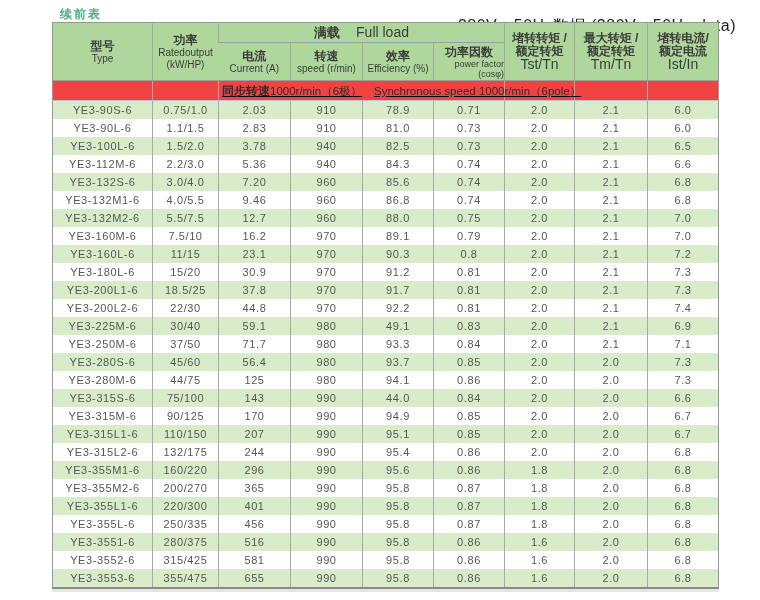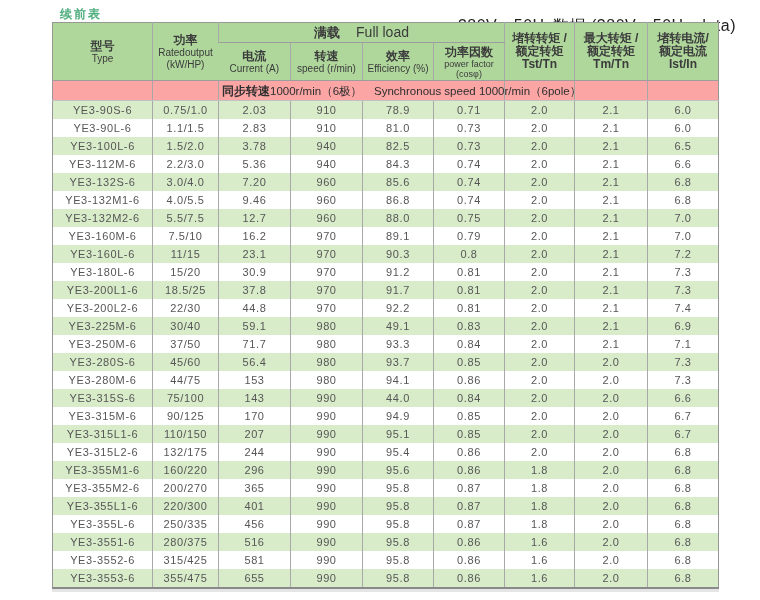--- a/index.html
+++ b/index.html
@@ -29,25 +29,25 @@
   
   .hdr td{background:#afd79c;color:#3b3b3b;}
   .hdr-bottom{border-bottom:1px solid #9d9d9d;}
   .grp-cell{border-bottom:1px solid #9d9d9d;height:18px;}
   .rowA{height:18px;}
   .rowB{height:38px;}
   .zh{font-size:12px;font-weight:bold;line-height:14px;display:block;}
   .zh-inline{font-size:13px;font-weight:bold;}
   .en{font-size:10px;font-weight:normal;line-height:12px;display:block;}
   .en-inline{font-size:14px;font-weight:normal;margin-left:16px;}
-  .en-sm{font-size:9px;font-weight:normal;line-height:10px;display:block;}
+  .en-sm{font-size:9px;font-weight:normal;line-height:10px;display:block;text-align:right;}
   .zh3{font-size:12px;font-weight:bold;line-height:13px;display:block;}
-  .en3{font-size:12px;font-weight:bold;line-height:13px;display:block;}
+  .en3{font-size:14px;font-weight:normal;line-height:13px;display:block;}
   
-  .sync td{background:#fca5a5;height:18px;border-bottom:1px solid #c2c2c2;}
+  .sync td{background:#ef4444;height:18px;border-bottom:1px solid #c2c2c2;text-decoration:underline;}
   .sync-cell{text-align:left;white-space:nowrap;overflow:visible;padding-left:3px;}
   .sync-zh-b{font-size:12px;font-weight:bold;color:#2e2e2e;}
   .sync-zh{font-size:11.5px;color:#2e2e2e;}
   .sync-en{font-size:11.5px;color:#2e2e2e;margin-left:12px;}
   
   tbody.data td{height:18px;font-size:11px;color:#565656;letter-spacing:0.6px;line-height:18px;}
   tbody.data tr:nth-child(odd) td{background:#d9ecca;}
   tbody.data tr:nth-child(even) td{background:#ffffff;}
 </style>
 </head>
@@ -292,21 +292,21 @@
         <td>980</td>
         <td>93.7</td>
         <td>0.85</td>
         <td>2.0</td>
         <td>2.0</td>
         <td>7.3</td>
       </tr>
       <tr>
         <td>YE3-280M-6</td>
         <td>44/75</td>
-        <td>153</td>
+        <td>125</td>
         <td>980</td>
         <td>94.1</td>
         <td>0.86</td>
         <td>2.0</td>
         <td>2.0</td>
         <td>7.3</td>
       </tr>
       <tr>
         <td>YE3-315S-6</td>
         <td>75/100</td>

